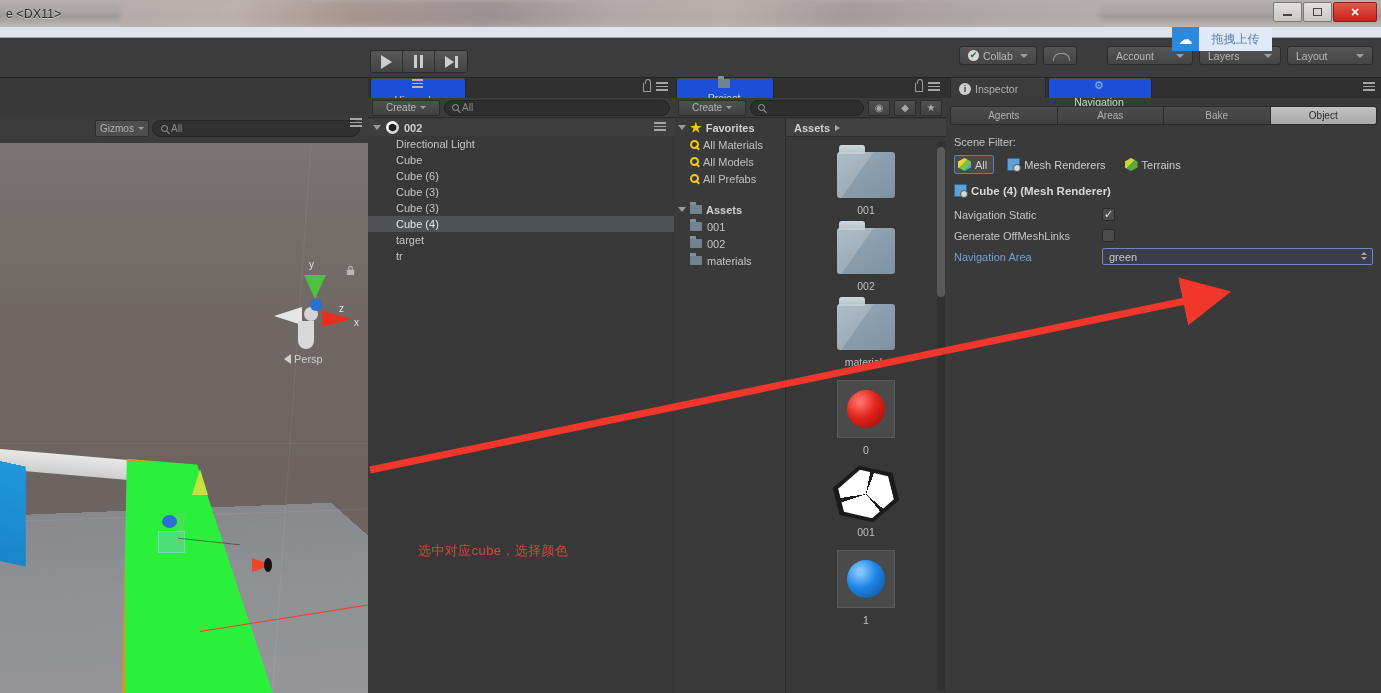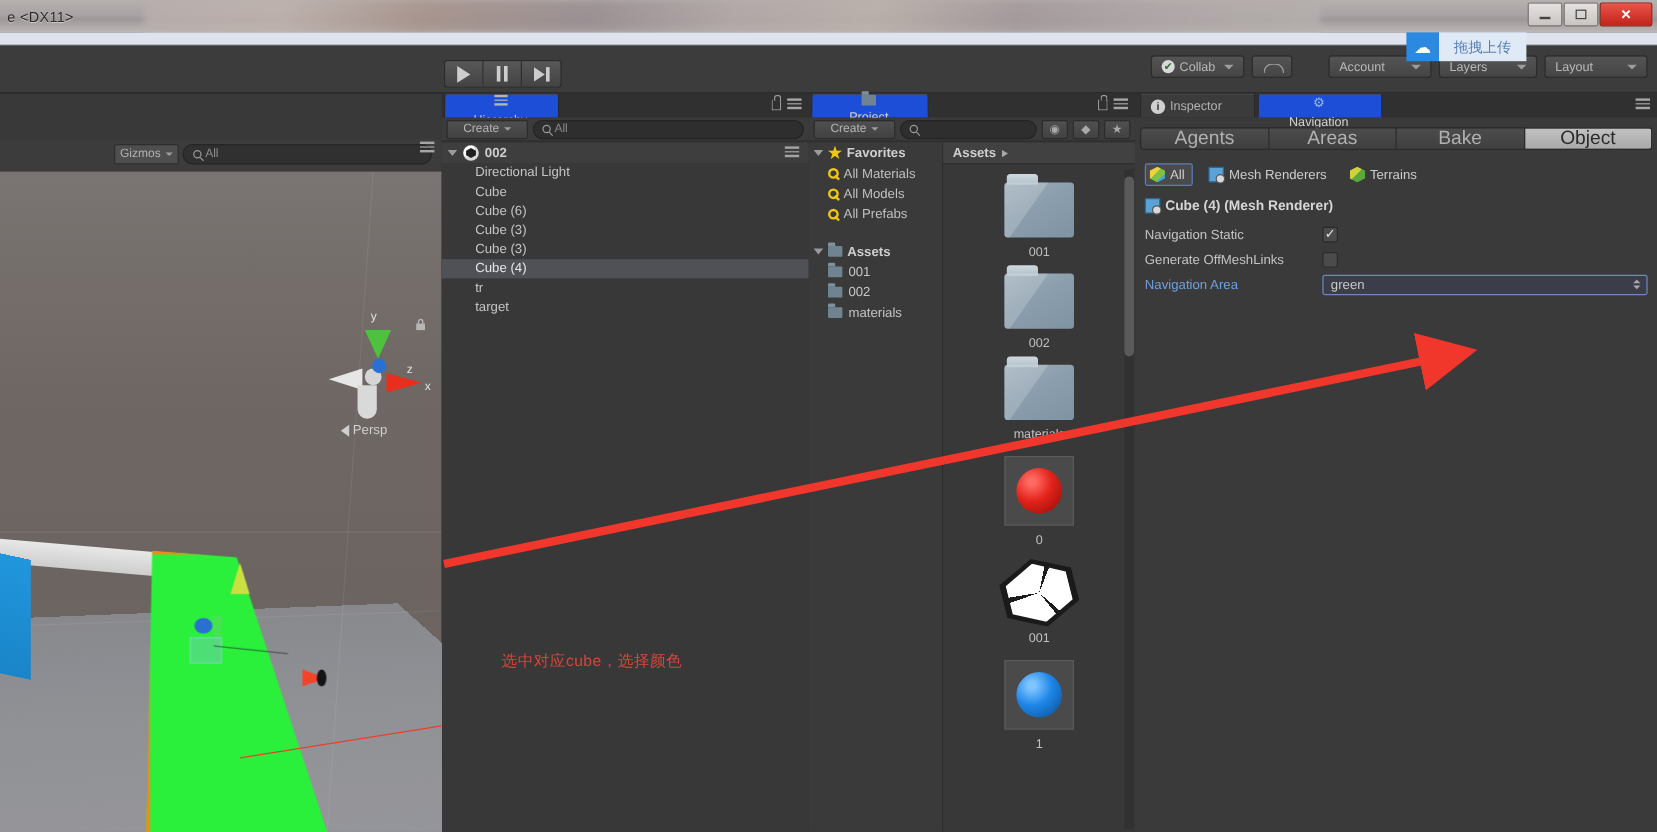--- a/index.html
+++ b/index.html
@@ -439,21 +439,21 @@
     display: flex; align-items: center; justify-content: center; color: #a8a8a8; font-size: 10px;
   }
 
   
   .insp-panel { position: absolute; left: 946px; top: 40px; width: 435px; height: 615px; background: #3a3a3a; }
   .nav-tabs {
     position: absolute; left: 4px; top: 28px; width: 427px; height: 19px; display: flex;
   }
   .nav-tab {
     flex: 1; height: 19px; display: flex; align-items: center; justify-content: center;
-    font-size: 16px; color: #b0b0b0;
+    font-size: 10px; color: #b0b0b0;
     background: linear-gradient(to bottom, #4c4c4c, #3f3f3f);
     border: 1px solid #2b2b2b; border-left: none;
   }
   .nav-tab:first-child { border-left: 1px solid #2b2b2b; border-radius: 3px 0 0 3px; }
   .nav-tab:last-child { border-radius: 0 3px 3px 0; }
   .nav-tab.active {
     background: linear-gradient(to bottom, #c2c2c2, #a9a9a9);
     color: #2b2b2b;
   }
   .insp-body { position: absolute; left: 0; top: 52px; width: 435px; height: 563px; padding: 6px 8px; }
@@ -684,22 +684,22 @@
         </span>
     </div>
 
     <div style="position:absolute;left:0;top:58px;width:100%;">
       <div class="hier-row">Directional Light</div>
       <div class="hier-row">Cube</div>
       <div class="hier-row">Cube (6)</div>
       <div class="hier-row">Cube (3)</div>
       <div class="hier-row">Cube (3)</div>
       <div class="hier-row selected">Cube (4)</div>
+      <div class="hier-row">target</div>
       <div class="hier-row">tr</div>
-      <div class="hier-row">target</div>
     </div>
 
     <div class="ann-text" style="left:50px;top:464px;position:absolute;">选中对应cube，选择颜色</div>
   </div>
 
   <div class="proj-panel">
     <div class="tab-strip">
       <div class="tab active" style="left:2px;width:98px">
         <span class="folder-ic"></span>
         <span>Project</span>
@@ -826,20 +826,21 @@
     </div>
 
     <div class="nav-tabs">
       <div class="nav-tab">Agents</div>
       <div class="nav-tab">Areas</div>
       <div class="nav-tab">Bake</div>
       <div class="nav-tab active">Object</div>
     </div>
 
     <div class="insp-body">
+      <div class="sec-label">Scene Filter:</div>
 
       <div class="filter-row">
         <div class="filter-chip active">
           <span class="cube-ic"></span>
           <span>All</span>
         </div>
         <div class="filter-chip">
           <span class="mesh-ic"></span>
           <span>Mesh Renderers</span>
         </div>

